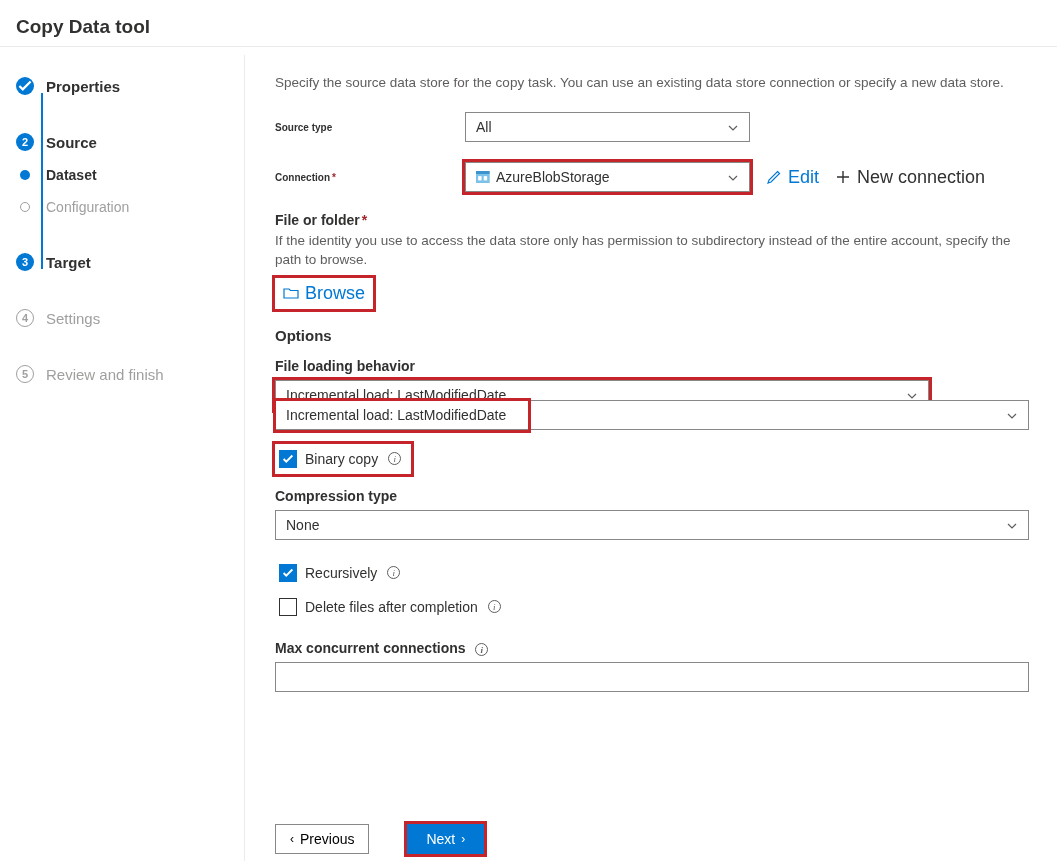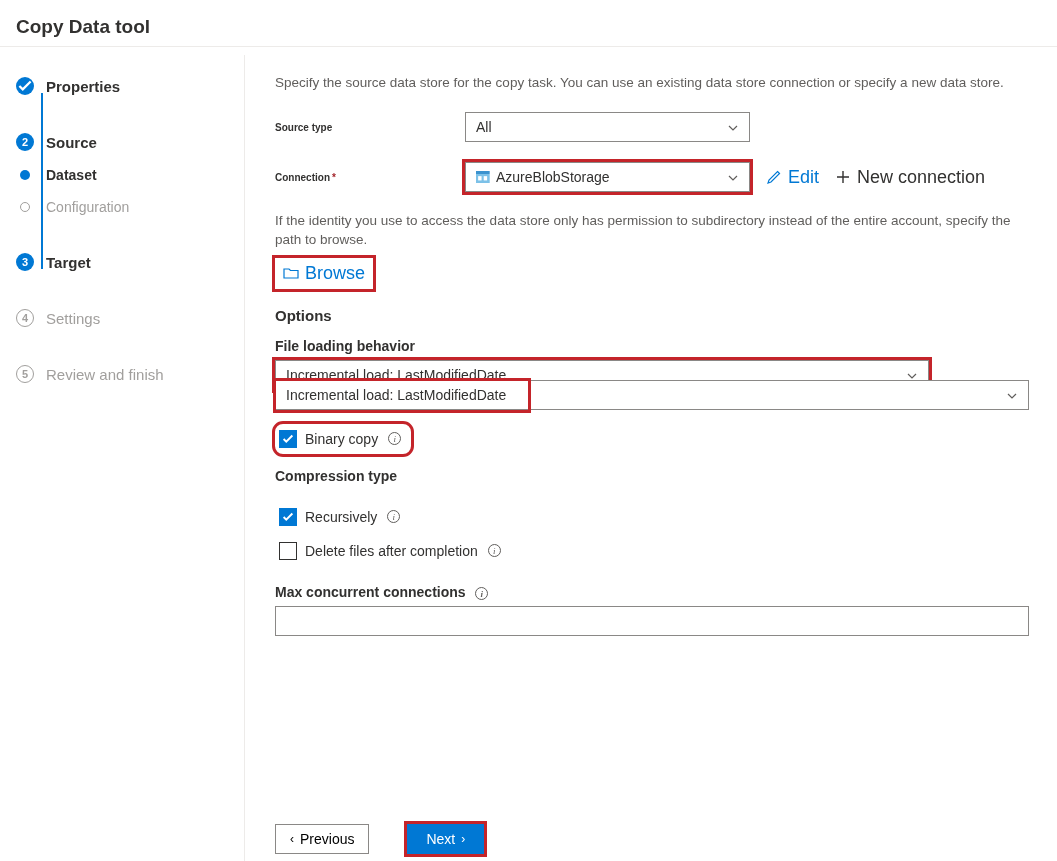--- a/index.html
+++ b/index.html
@@ -339,20 +339,23 @@
           <svg viewBox="0 0 16 16">
               <path d="M8 2v12M2 8h12" stroke="#323130" stroke-width="1.4"></path>
             </svg>
           <span>New connection</span>
         </span>
       </div>
     </div>
 
     
     <div class="field-block">
+      <div class="field-title">
+        <span>File or folder</span><span class="req">*</span>
+      </div>
       <div class="field-help">If the identity you use to access the data store only has permission to subdirectory instead of the entire account, specify the path to browse.</div>
       <div class="file-row">
         <span class="icon-btn hl" style="padding:5px 8px;">
           <svg viewBox="0 0 16 16">
               <path d="M1 4h5l1.5 1.5H15V13H1V4z" stroke="#0078d4" stroke-width="1.2" fill="none"></path>
             </svg>
           <span>Browse</span>
         </span>
       </div>
     </div>
@@ -391,33 +394,41 @@
         <span class="chevron">
           <svg viewBox="0 0 12 12">
               <path d="M2 4l4 4 4-4" stroke="#605e5c" stroke-width="1.2" fill="none"></path>
             </svg>
         </span>
       </div>
       <div style="position:absolute; left:-2px; bottom:-3px; width:258px; height:35px; border:3px solid #c4242a; pointer-events:none;"></div>
     </div>
 
     
-    <div class="checkbox-row hl" style="margin-bottom:14px;border-radius:8px;">
+    <div class="checkbox-row hl" style="margin-bottom:14px;">
       <span class="cb checked">
         <svg viewBox="0 0 16 16">
             <path d="M3 8l3 3 7-7" stroke="#fff" stroke-width="2.2" fill="none"></path>
           </svg>
       </span>
       <span>Binary copy</span>
       <span class="info-icon">i</span>
     </div>
 
     
     <div class="field-block">
       <div class="sub-label">Compression type</div>
+      <div class="select full">
+        <span>None</span>
+        <span class="chevron">
+          <svg viewBox="0 0 12 12">
+              <path d="M2 4l4 4 4-4" stroke="#605e5c" stroke-width="1.2" fill="none"></path>
+            </svg>
+        </span>
+      </div>
     </div>
 
     
     <div class="checkbox-row">
       <span class="cb checked">
         <svg viewBox="0 0 16 16">
             <path d="M3 8l3 3 7-7" stroke="#fff" stroke-width="2.2" fill="none"></path>
           </svg>
       </span>
       <span>Recursively</span>

